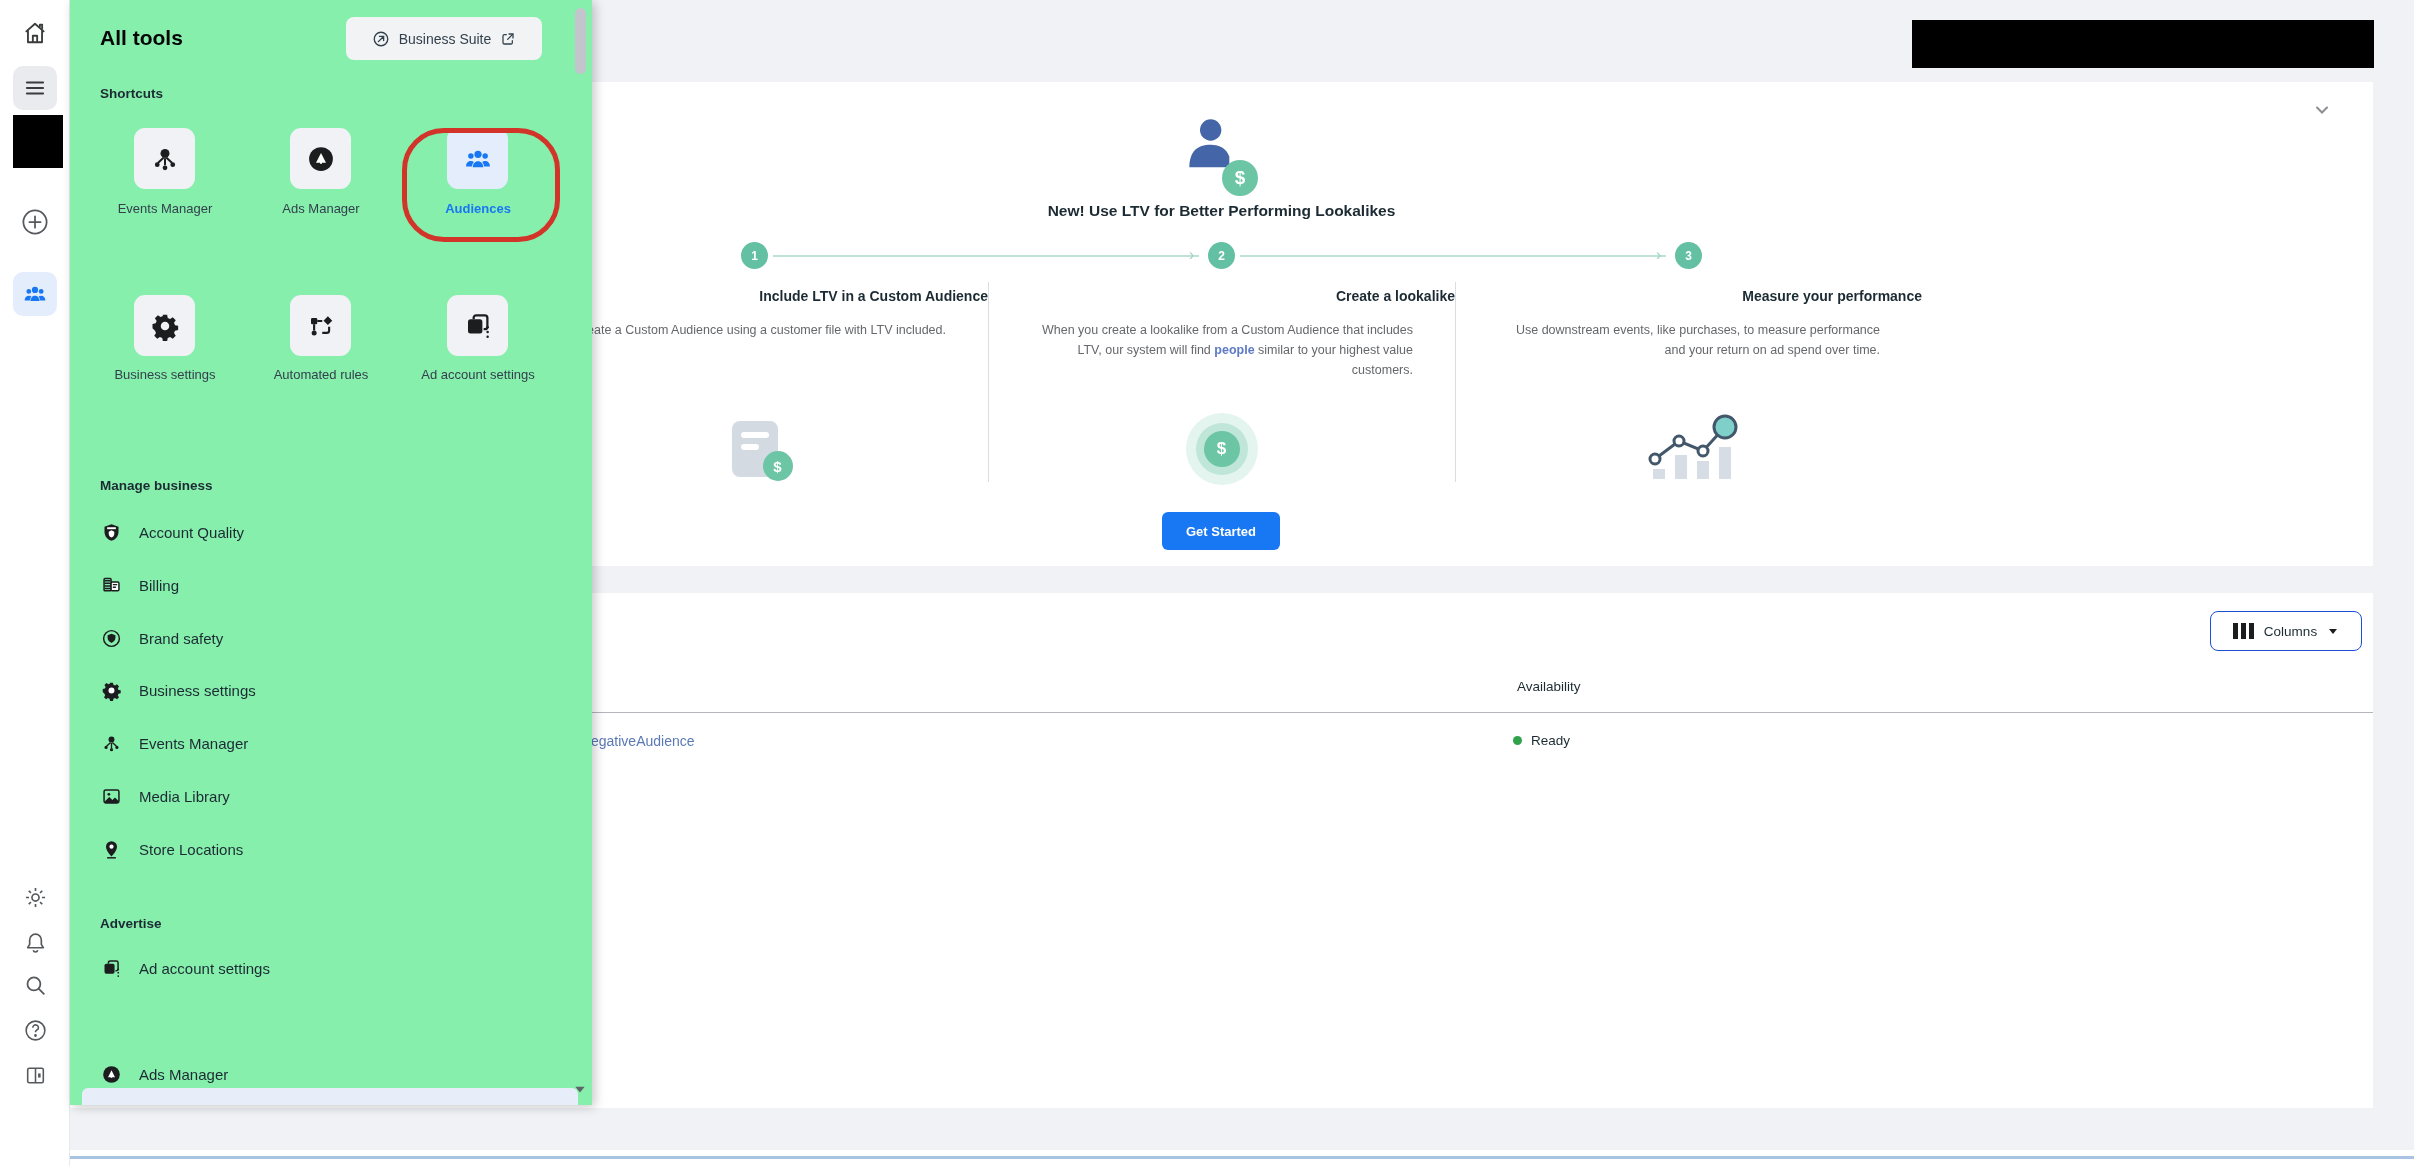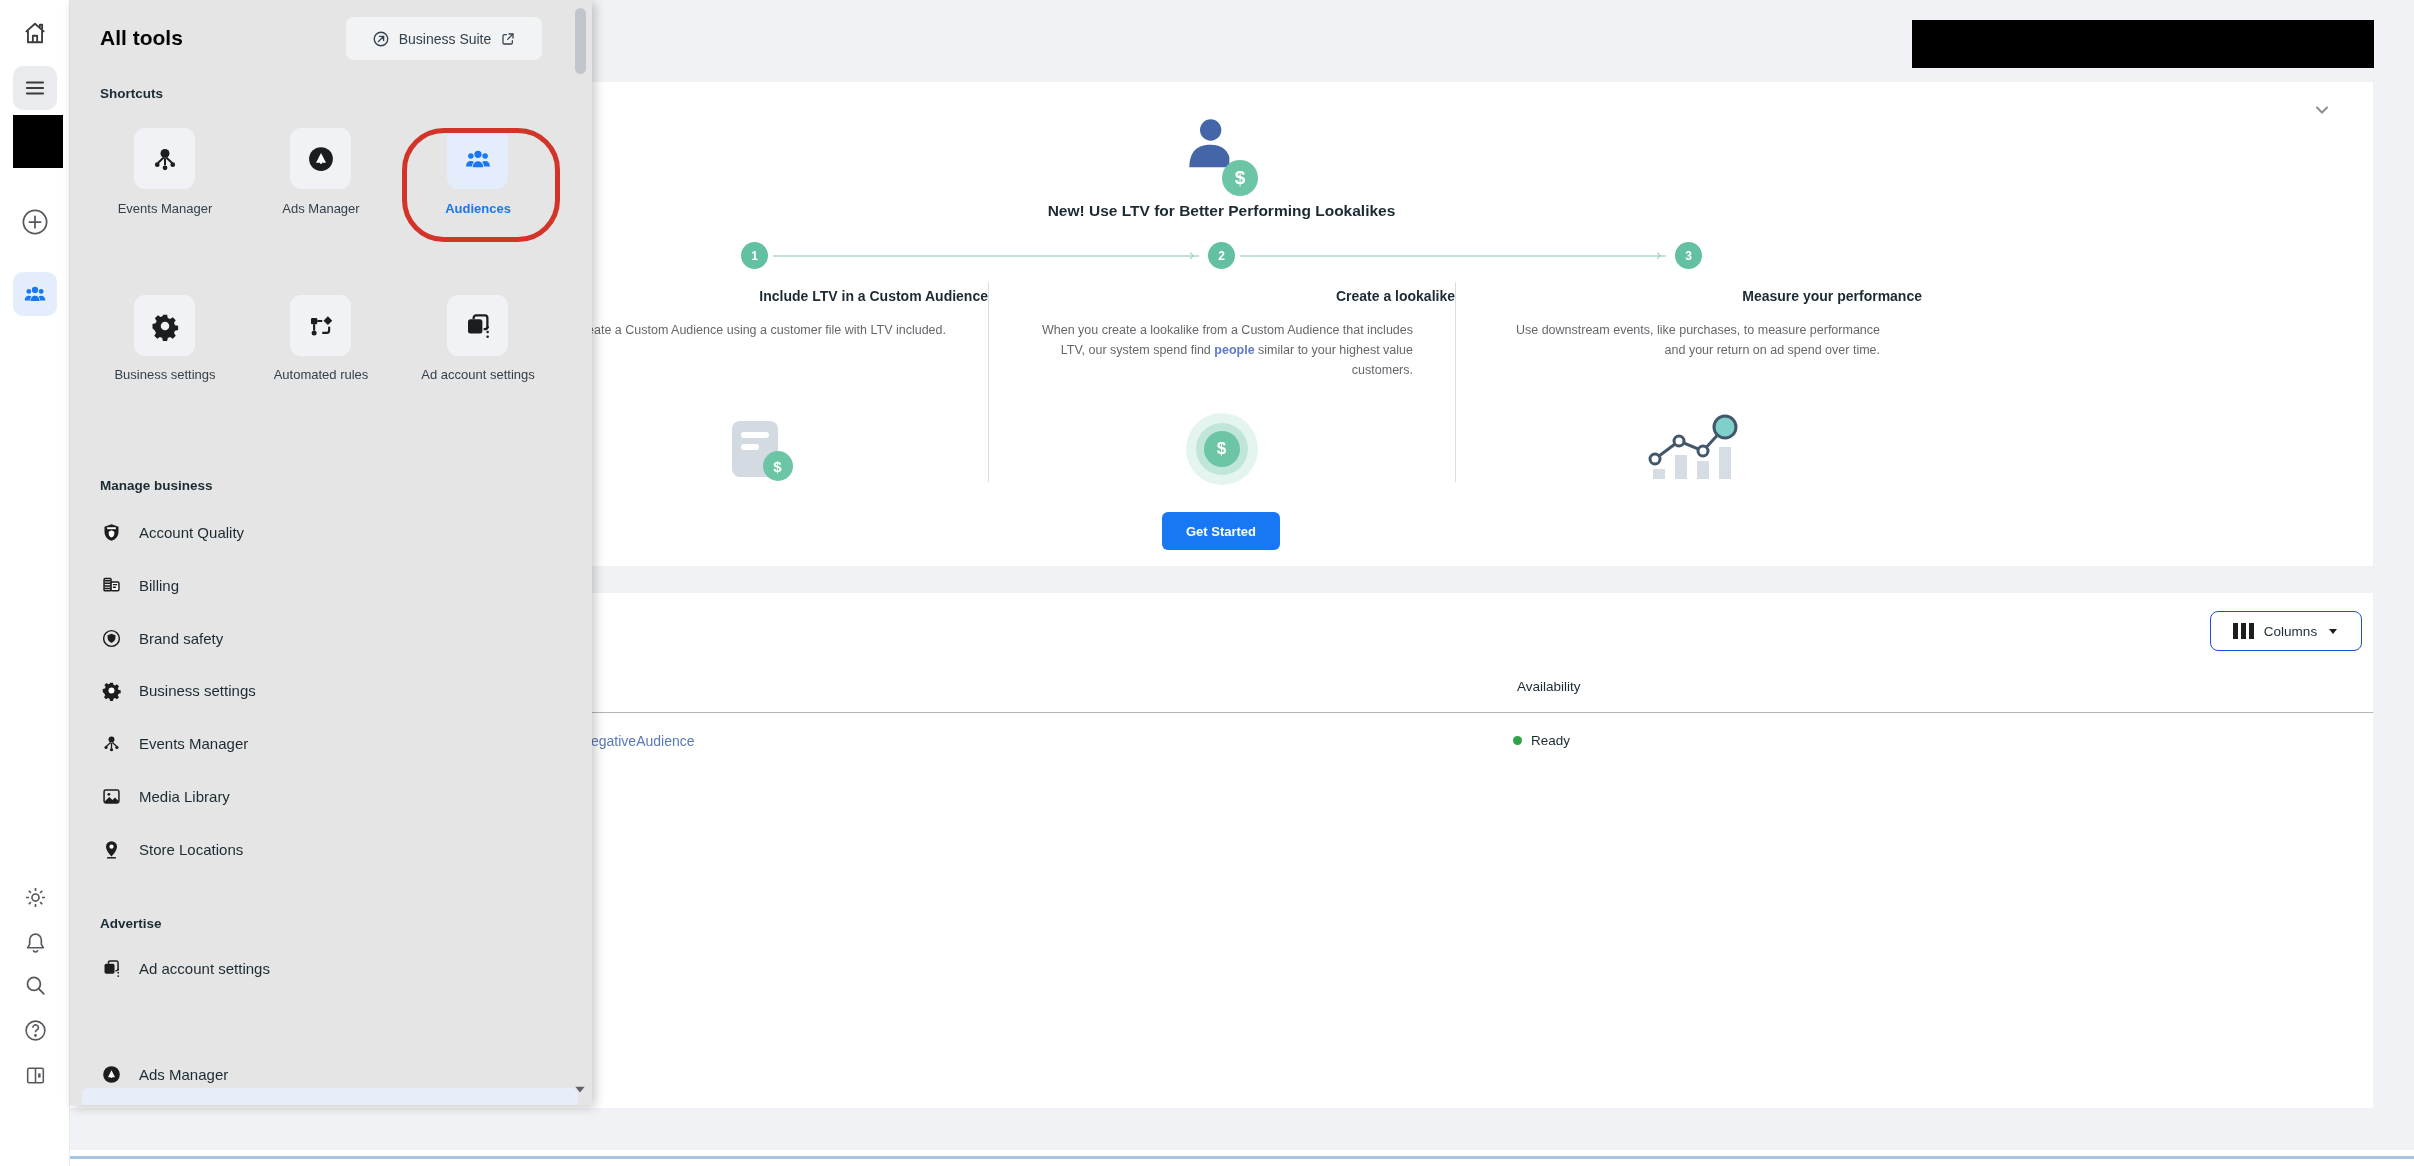--- a/index.html
+++ b/index.html
@@ -18,21 +18,21 @@
   .bottom-line { left:0; top:1156px; width:2414px; height:3px; background:#a9c3e3; }
 
   
   .rail { left:0; top:0; width:70px; height:1166px; background:#fff; border-right:1px solid #e7e9ec; z-index:5; }
   .rail-btn { position:absolute; left:13px; width:44px; height:44px; border-radius:10px; display:flex; align-items:center; justify-content:center; color:#3a3b3c; }
   .rail-btn.active-gray { background:#e9ebee; }
   .rail-btn.active-blue { background:#e3edfb; color:#1877f2; }
   .rail-black { position:absolute; left:13px; top:115px; width:50px; height:53px; background:#000; }
 
   
-  .panel { left:70px; top:0; width:522px; height:1105px; background:#e5e5e5; box-shadow:3px 2px 10px rgba(0,0,0,.22); z-index:10; }
+  .panel { left:70px; top:0; width:522px; height:1105px; background:#86efac; box-shadow:3px 2px 10px rgba(0,0,0,.22); z-index:10; }
   .panel-title { position:absolute; left:30px; top:26px; font-size:21px; font-weight:bold; color:#050505; }
   .bsuite-btn { position:absolute; left:276px; top:17px; width:196px; height:43px; background:#f2f3f5; border-radius:8px; display:flex; align-items:center; justify-content:center; gap:9px; font-size:14px; color:#33414d; cursor:pointer; }
   .section-label { position:absolute; left:30px; font-size:13.5px; font-weight:bold; color:#1c2b33; }
   .tile { position:absolute; width:61px; height:61px; border-radius:11px; background:#f0f2f5; display:flex; align-items:center; justify-content:center; color:#1b1d1f; cursor:pointer; }
   .tile.sel { background:#e3edfb; color:#1877f2; }
   .tile-label { position:absolute; width:150px; text-align:center; font-size:13px; line-height:1.45; color:#33414d; }
   .tile-label.sel { color:#1877f2; font-weight:bold; }
   .annotation { position:absolute; left:332px; top:128px; width:158px; height:114px; border:5px solid #d2342a; border-radius:42px; z-index:12; pointer-events:none; }
   .mitem { position:absolute; left:22px; width:460px; height:42px; display:flex; align-items:center; gap:17px; padding-left:8px; border-radius:6px; cursor:pointer; }
   .mitem .mi-icon { width:22px; display:flex; justify-content:center; color:#1b1d1f; }
@@ -120,21 +120,21 @@
     </div>
 
     <div class="vdivider" style="left:918px"></div>
     <div class="vdivider" style="left:1385px"></div>
 
     <div class="step-col step-title" style="left:451px">Include LTV in a Custom Audience</div>
     <div class="step-col step-title" style="left:918px">Create a lookalike</div>
     <div class="step-col step-title" style="left:1385px">Measure your performance</div>
 
     <div class="step-col step-desc" style="left:451px">Create a Custom Audience using a customer file with LTV included.</div>
-    <div class="step-col step-desc" style="left:918px"><span>When you create a lookalike from a Custom Audience that includes LTV, our system spend find </span><span class="people-link">people</span><span> similar to your highest value customers.</span></div>
+    <div class="step-col step-desc" style="left:918px"><span>When you create a lookalike from a Custom Audience that includes LTV, our system will find </span><span class="people-link">people</span><span> similar to your highest value customers.</span></div>
     <div class="step-col step-desc" style="left:1385px">Use downstream events, like purchases, to measure performance and your return on ad spend over time.</div>
 
     <div class="step-icon-wrap" style="left:451px">
       <div class="doc-icon"></div>
       <div class="doc-dollar">$</div>
     </div>
     <div class="step-icon-wrap" style="left:918px">
       <div class="rings">
           <div class="ring2">
             <div class="ring3">$</div>

